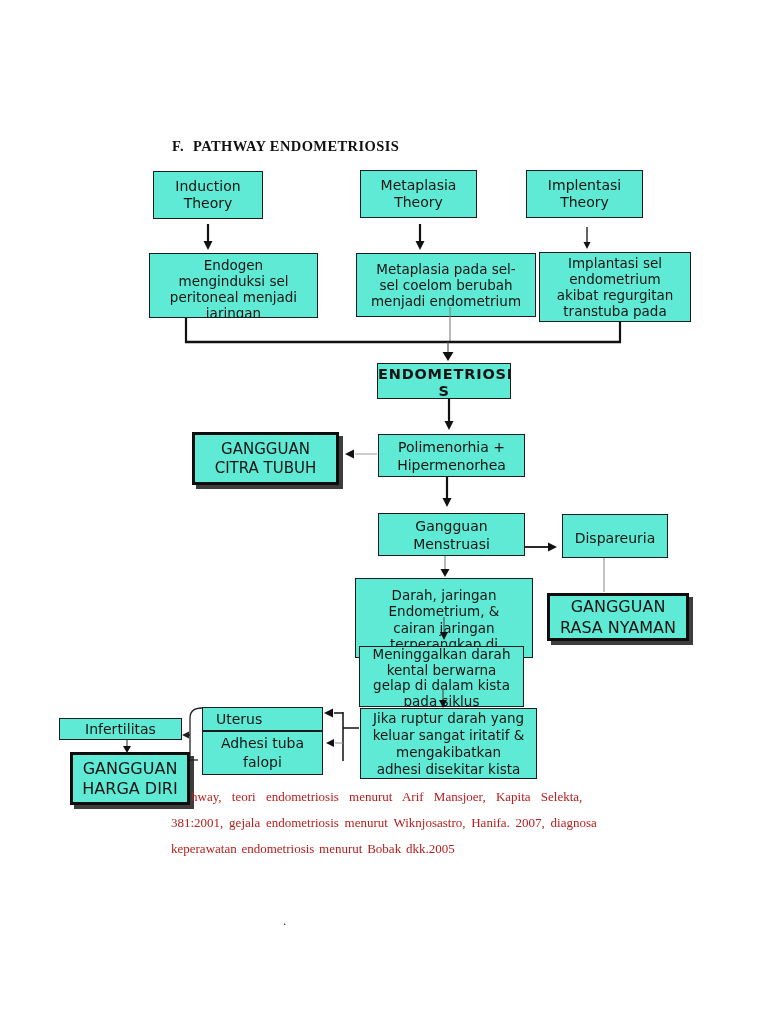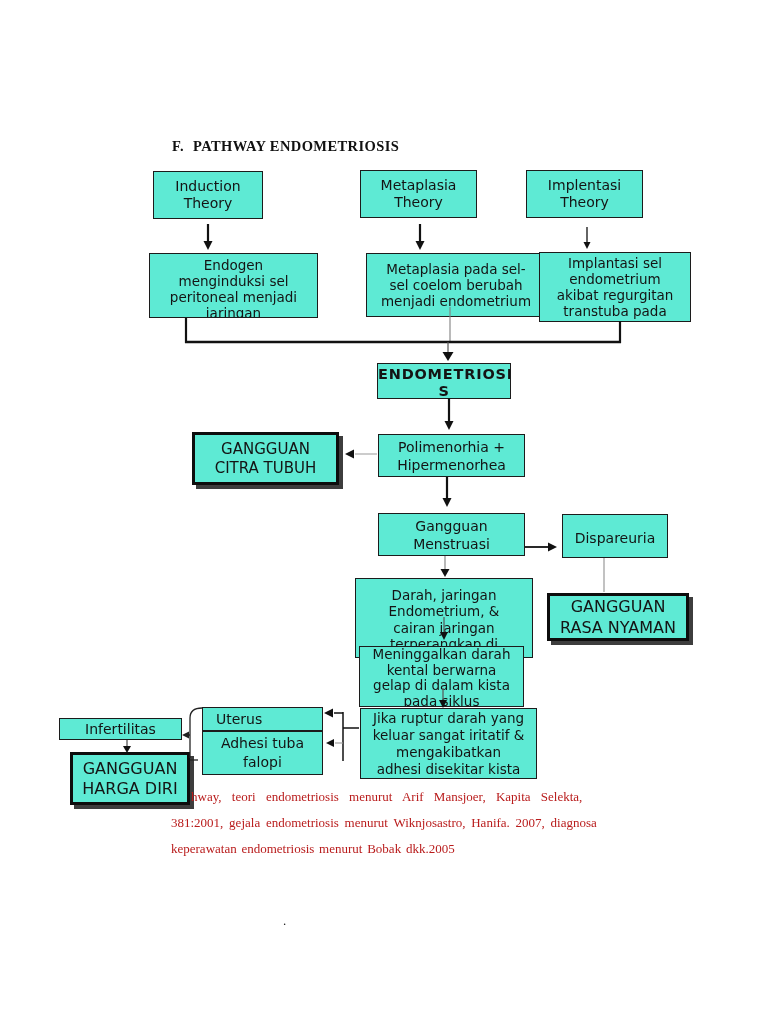--- a/index.html
+++ b/index.html
@@ -46,21 +46,21 @@
     <div class="lbl" style="font-size:14px;line-height:17px">Implentasi
 Theory</div>
   </div>
 
   <div class="nbox clipbox z1" style="left:149px;top:253px;width:169px;height:65px;padding-top:3px">
     <div class="lbl">Endogen
 menginduksi sel
 peritoneal menjadi
 jaringan</div>
   </div>
-  <div class="nbox z1" style="left:366px;top:253px;width:180px;height:64px">
+  <div class="nbox z1" style="left:356px;top:253px;width:180px;height:64px">
     <div class="lbl">Metaplasia pada sel-
 sel coelom berubah
 menjadi endometrium</div>
   </div>
   <div class="nbox z1" style="left:539px;top:252px;width:152px;height:70px">
     <div class="lbl">Implantasi sel
 endometrium
 akibat regurgitan
 transtuba pada</div>
   </div>

